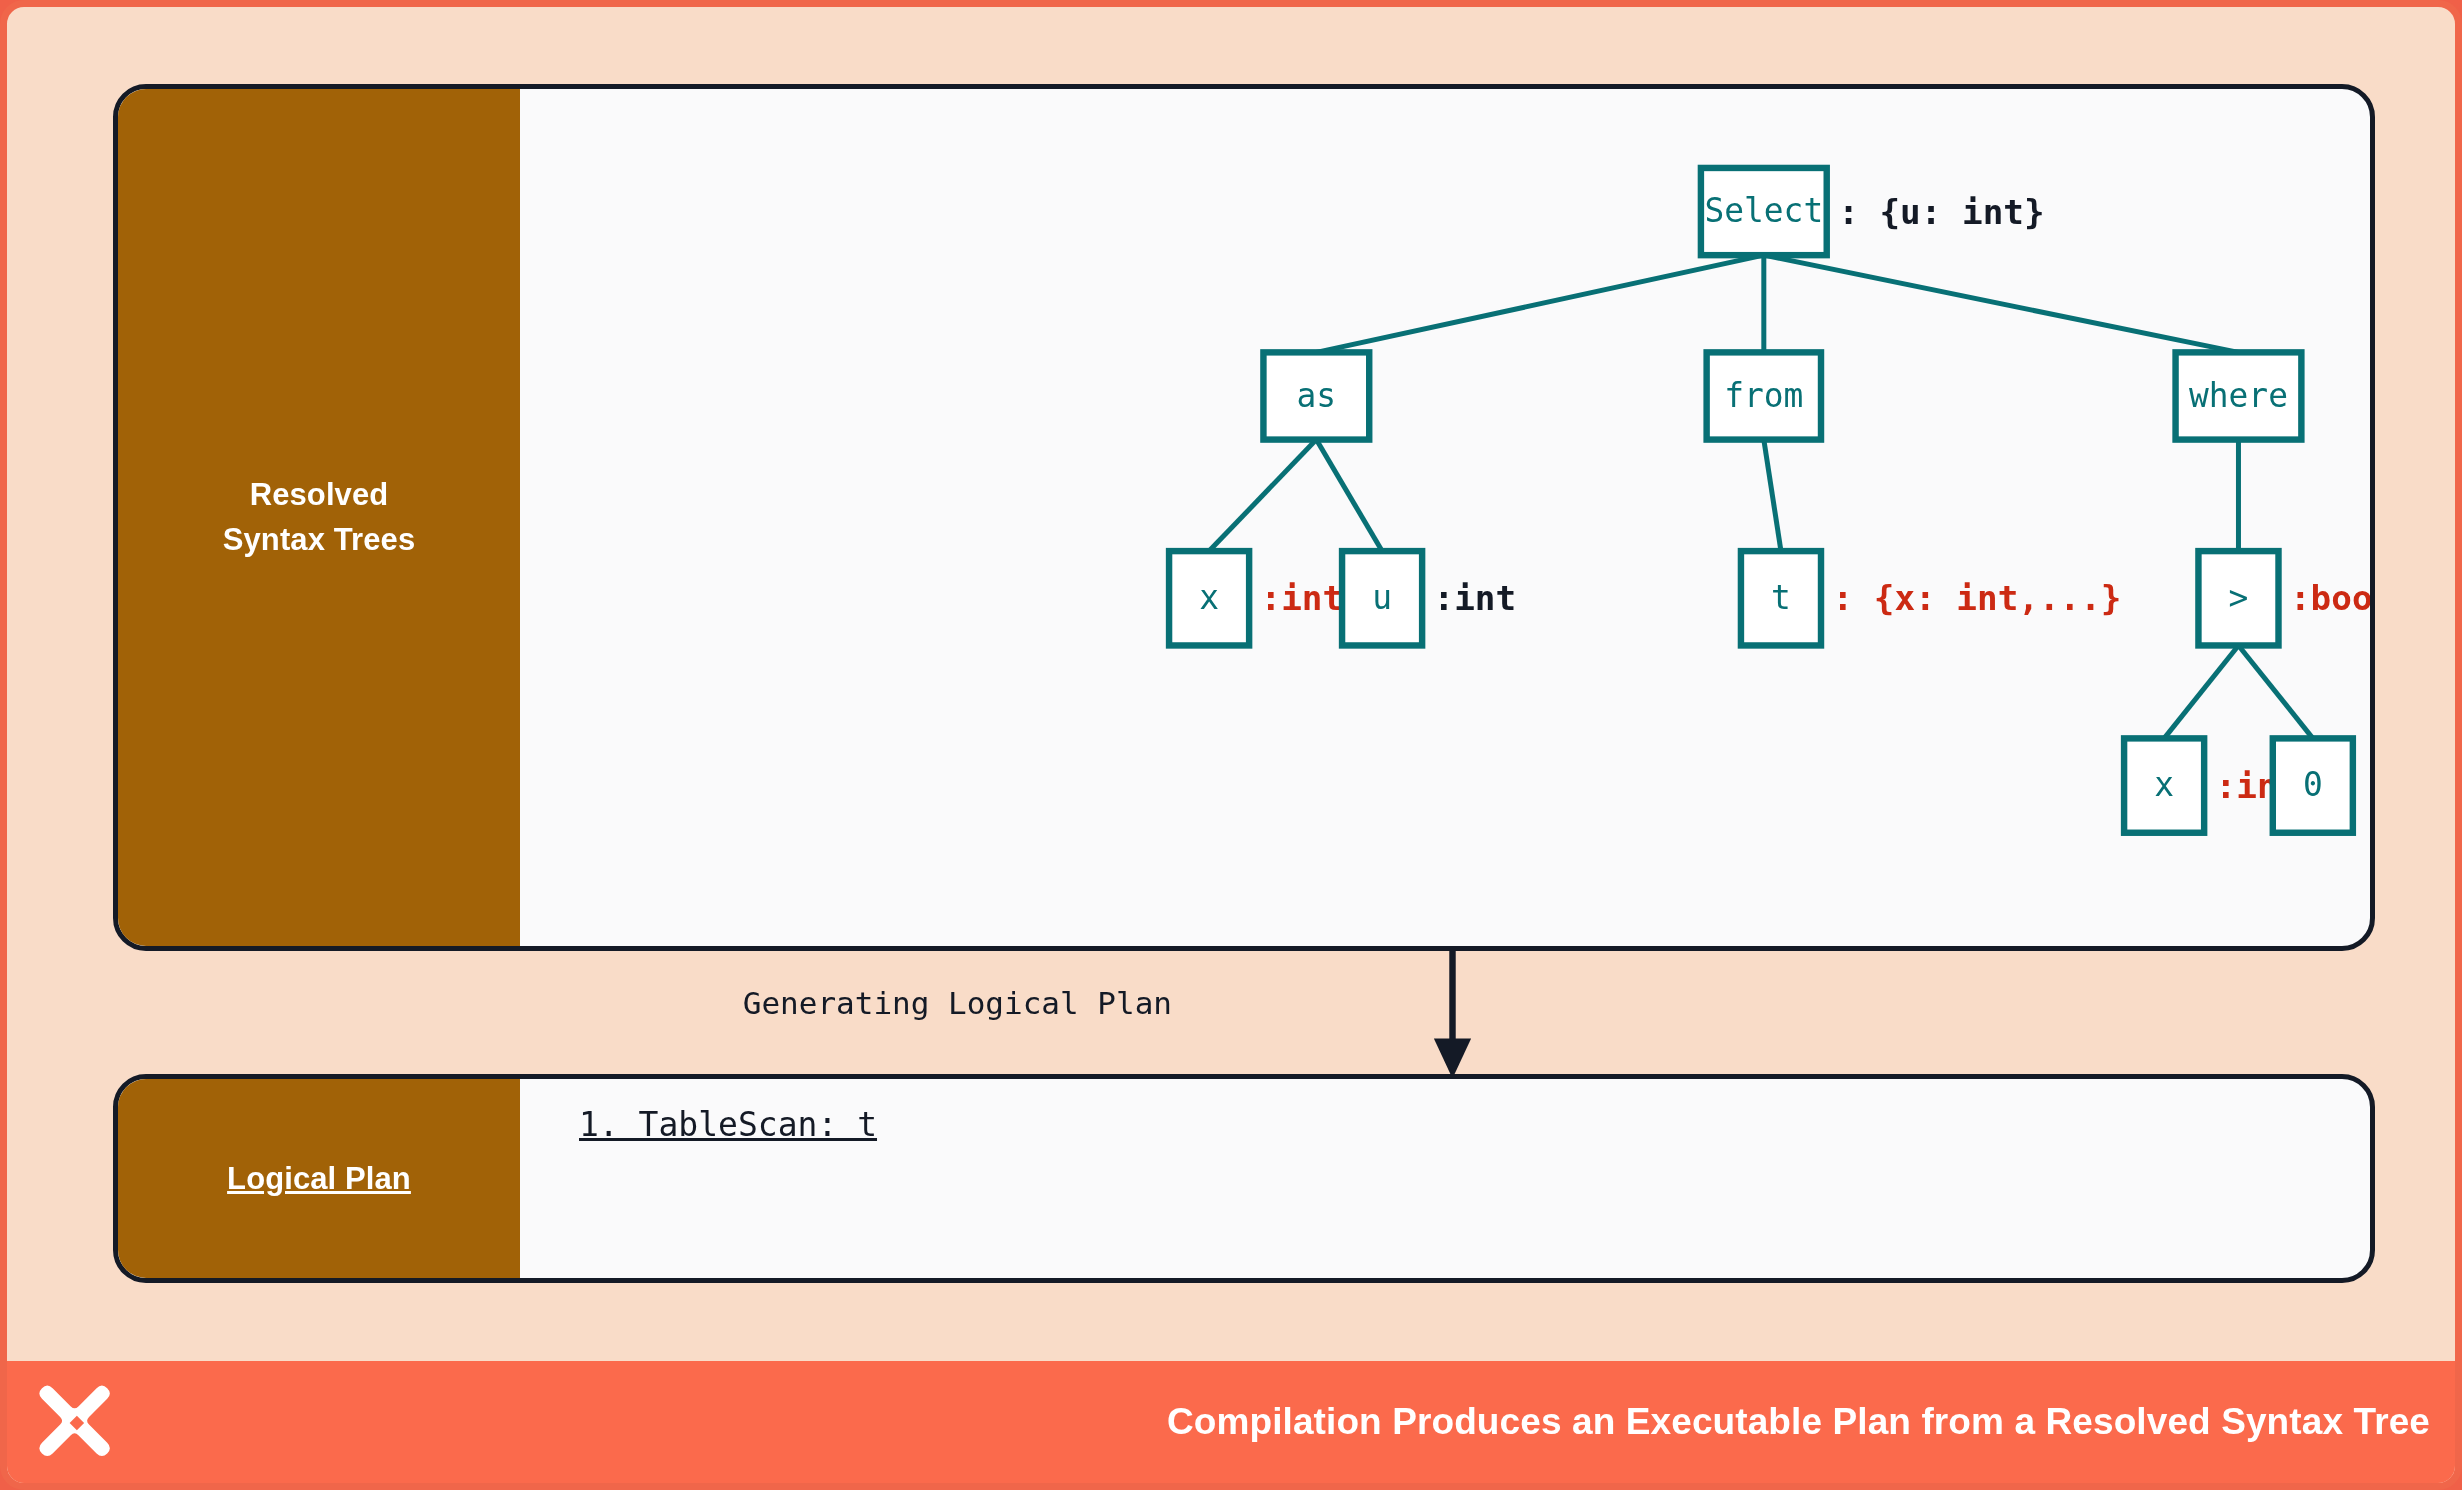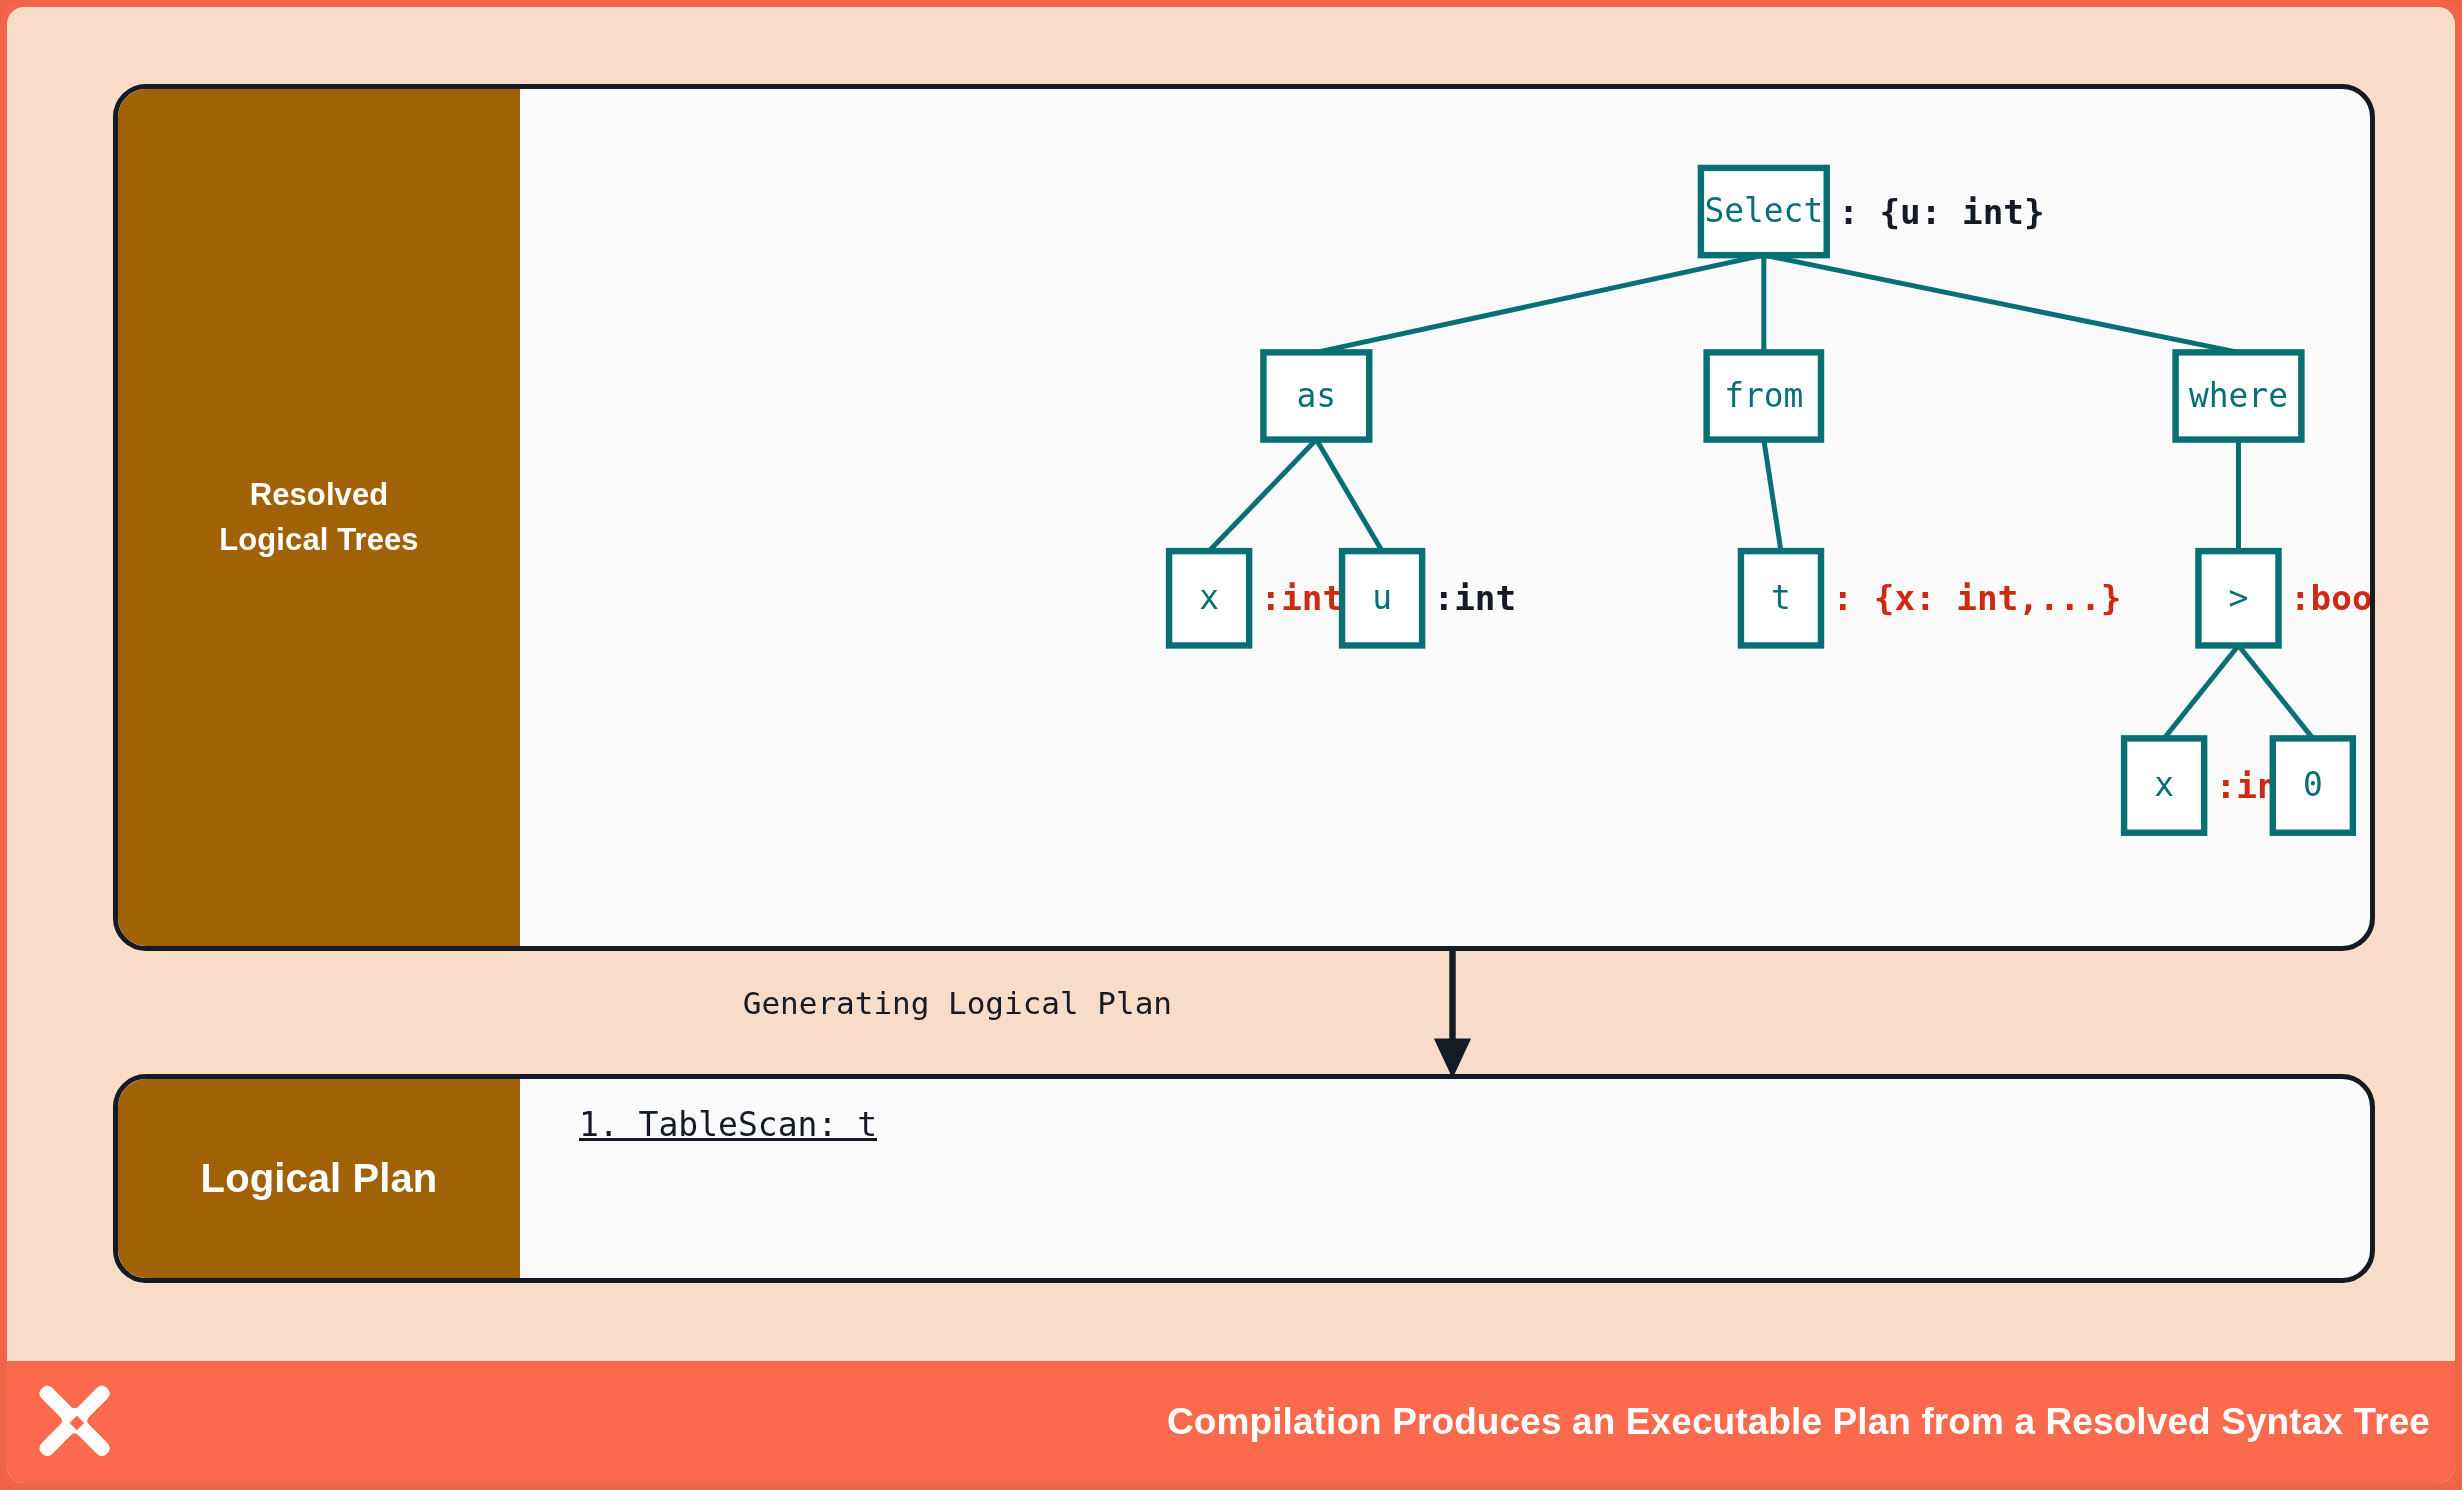--- a/index.html
+++ b/index.html
@@ -34,21 +34,21 @@
     text-align:center;
     font-weight:700;
     flex:0 0 auto;
     box-sizing:border-box;
   }
   .card .body-pane{flex:1 1 auto;position:relative;text-align:right;}
 
   #card-rst{ left:106px; top:77px; width:2262px; height:867px; }
   #card-rst .label-pane{ width:402px; font-size:31px; line-height:1.42; letter-spacing:0.1px;}
   #card-plan{ left:106px; top:1067px; width:2262px; height:209px; }
-  #card-plan .label-pane{ width:402px; font-size:40px; letter-spacing:0.1px;}
+  #card-plan .label-pane{ width:402px; font-size:31px; letter-spacing:0.1px;text-decoration:underline;}
 
   
   .plan-list{
     position:absolute;left:59px;top:24px;
     font-family:"DejaVu Sans Mono","Liberation Mono",monospace;
     font-size:33px;line-height:1.36;color:#141A26;
     white-space:pre;
     text-decoration:underline;
   }
   .plan-list div{ letter-spacing:0px; }
@@ -83,21 +83,21 @@
 </style>
 </head>
 <body>
 
 <div class="frame">
 
   <div class="card" id="card-rst">
     <div class="label-pane">
       <div>
         <div>Resolved</div>
-        <div>Logical Trees</div>
+        <div>Syntax Trees</div>
       </div>
     </div>
     <div class="body-pane">
       <svg id="tree" viewBox="0 0 2588 1198" preserveAspectRatio="xMidYMid meet">
         <g id="tree-edges">
             <line x1="1740" y1="232" x2="1114" y2="368" stroke="#087075" stroke-width="7"></line>
             <line x1="1740" y1="232" x2="1740" y2="368" stroke="#087075" stroke-width="7"></line>
             <line x1="1740" y1="232" x2="2404" y2="368" stroke="#087075" stroke-width="7"></line>
             <line x1="1114" y1="490" x2="964" y2="646" stroke="#087075" stroke-width="7"></line>
             <line x1="1114" y1="490" x2="1206" y2="646" stroke="#087075" stroke-width="7"></line>

